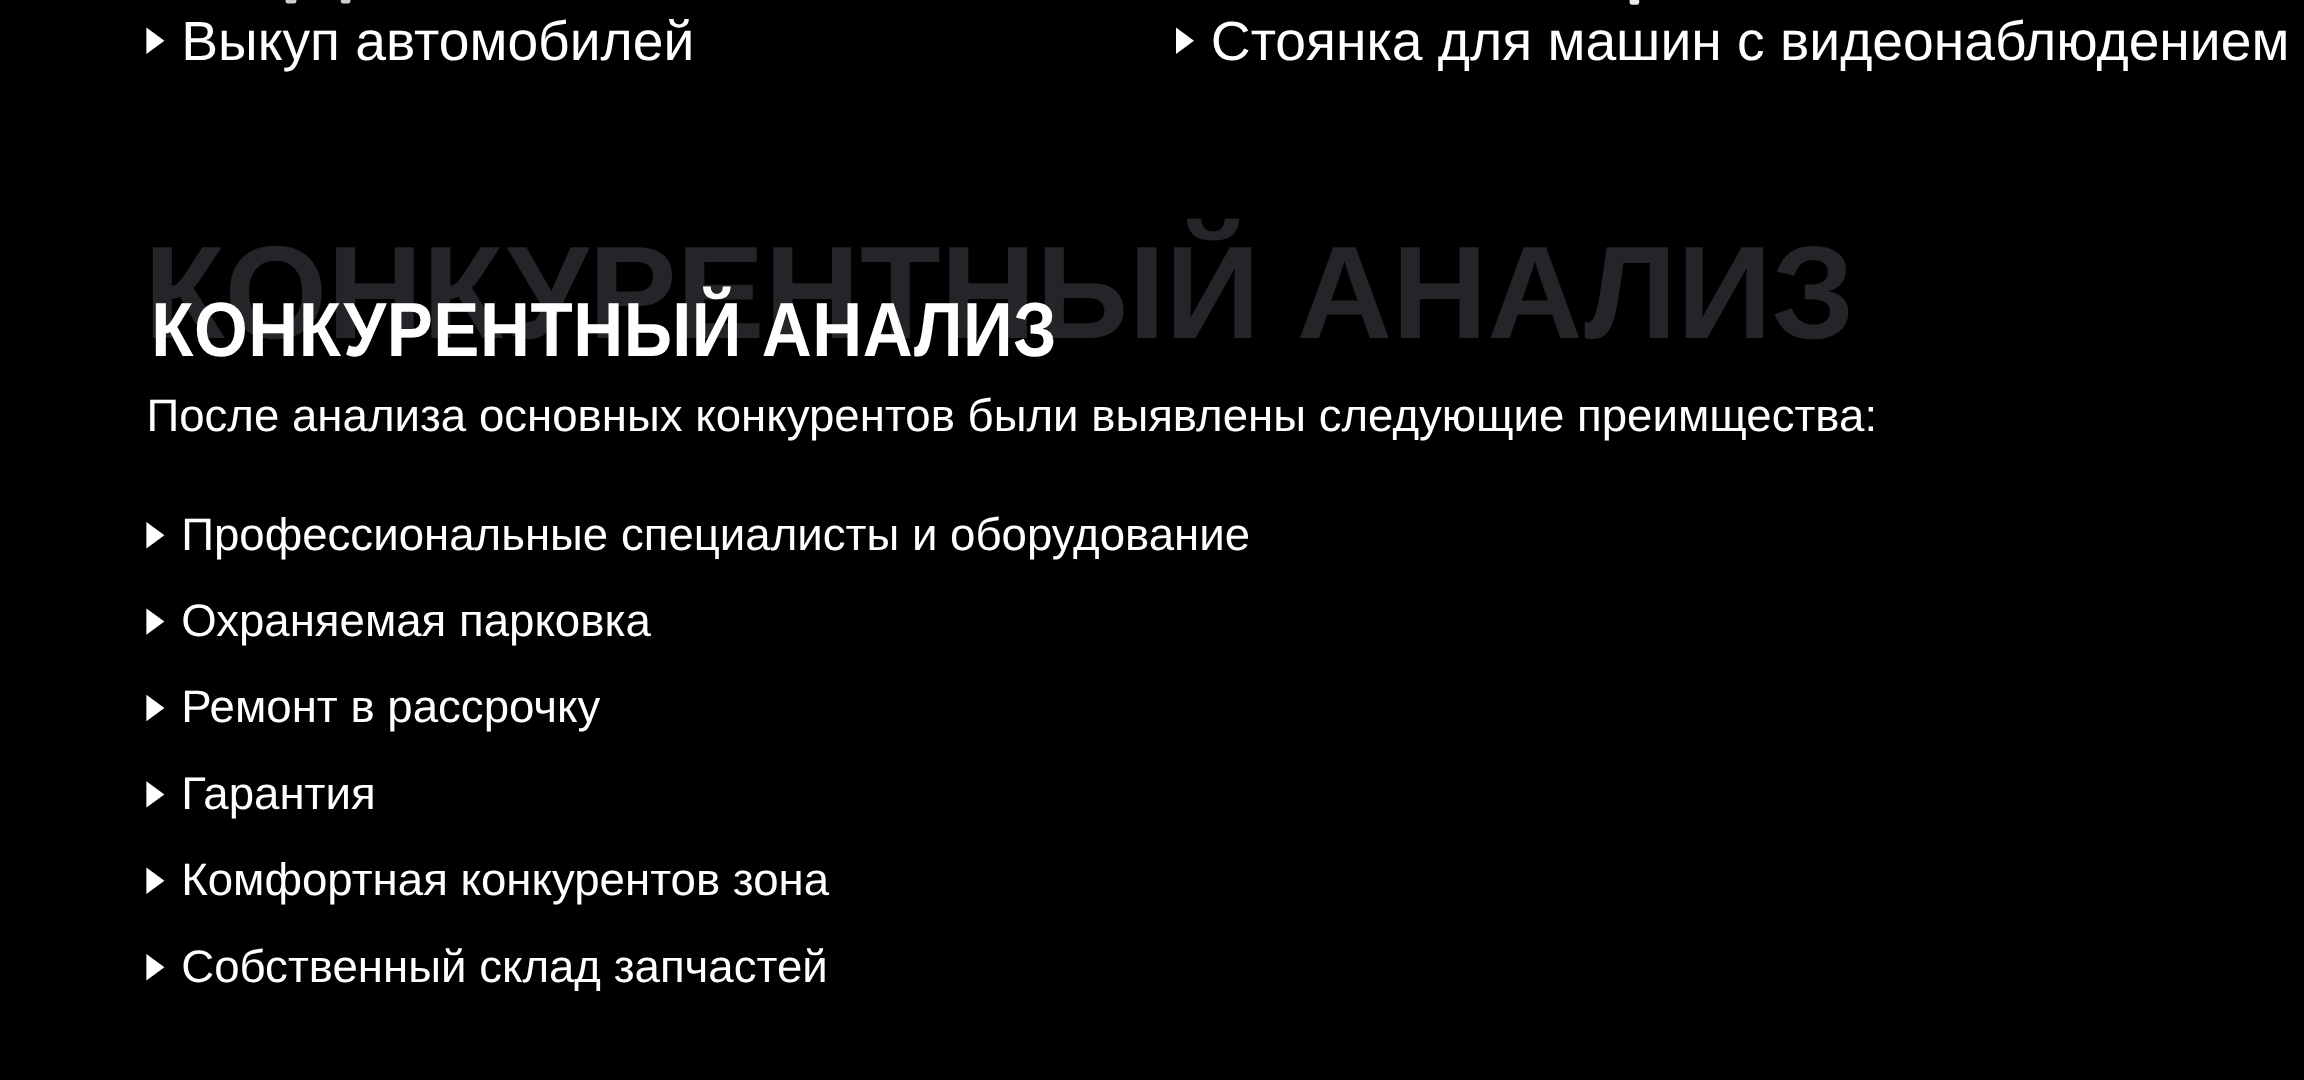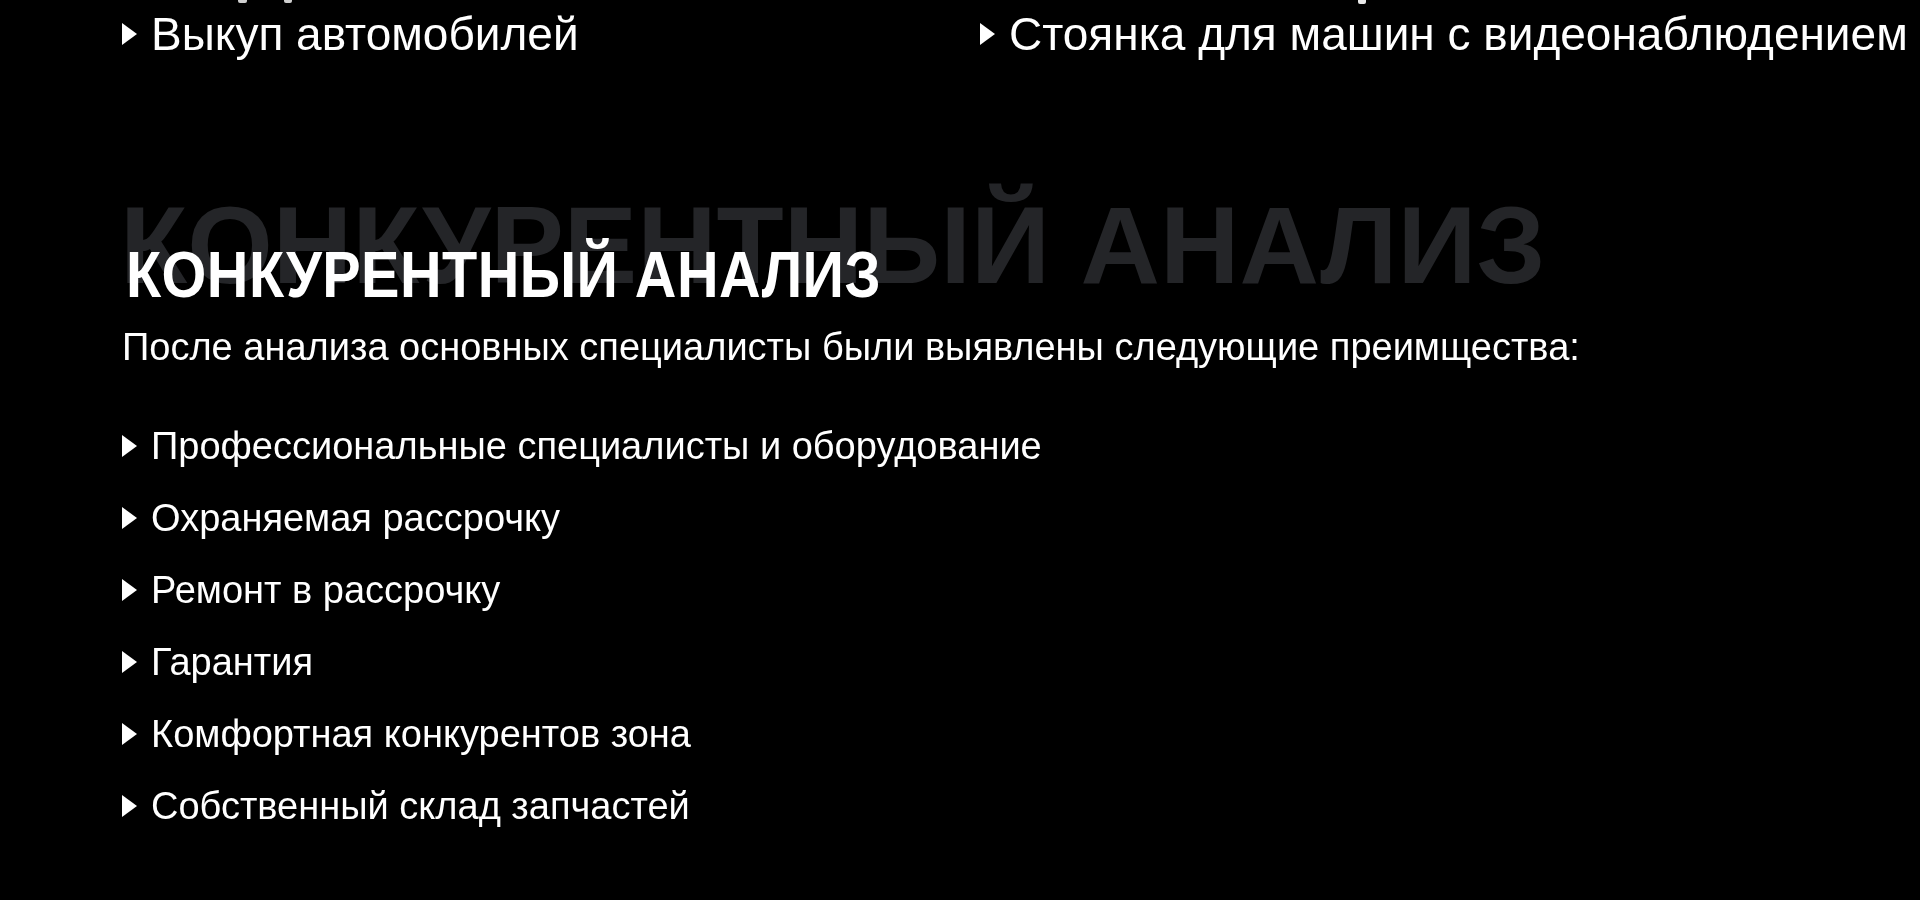--- a/index.html
+++ b/index.html
@@ -69,30 +69,30 @@
 
   <div class="svc svc--right">
     <span class="tri"></span>
     <span>Стоянка для машин с видеонаблюдением</span>
   </div>
 
   <section>
     <div class="watermark">КОНКУРЕНТНЫЙ АНАЛИЗ</div>
     <h1 class="title">КОНКУРЕНТНЫЙ АНАЛИЗ</h1>
 
-    <p class="intro">После анализа основных специалисты были выявлены следующие преимщества:</p>
+    <p class="intro">После анализа основных конкурентов были выявлены следующие преимщества:</p>
 
     <ul class="advantages">
       <li>
         <span class="tri"></span>
         <span>Профессиональные специалисты и оборудование</span>
       </li>
       <li>
         <span class="tri"></span>
-        <span>Охраняемая рассрочку</span>
+        <span>Охраняемая парковка</span>
       </li>
       <li>
         <span class="tri"></span>
         <span>Ремонт в рассрочку</span>
       </li>
       <li>
         <span class="tri"></span>
         <span>Гарантия</span>
       </li>
       <li>

